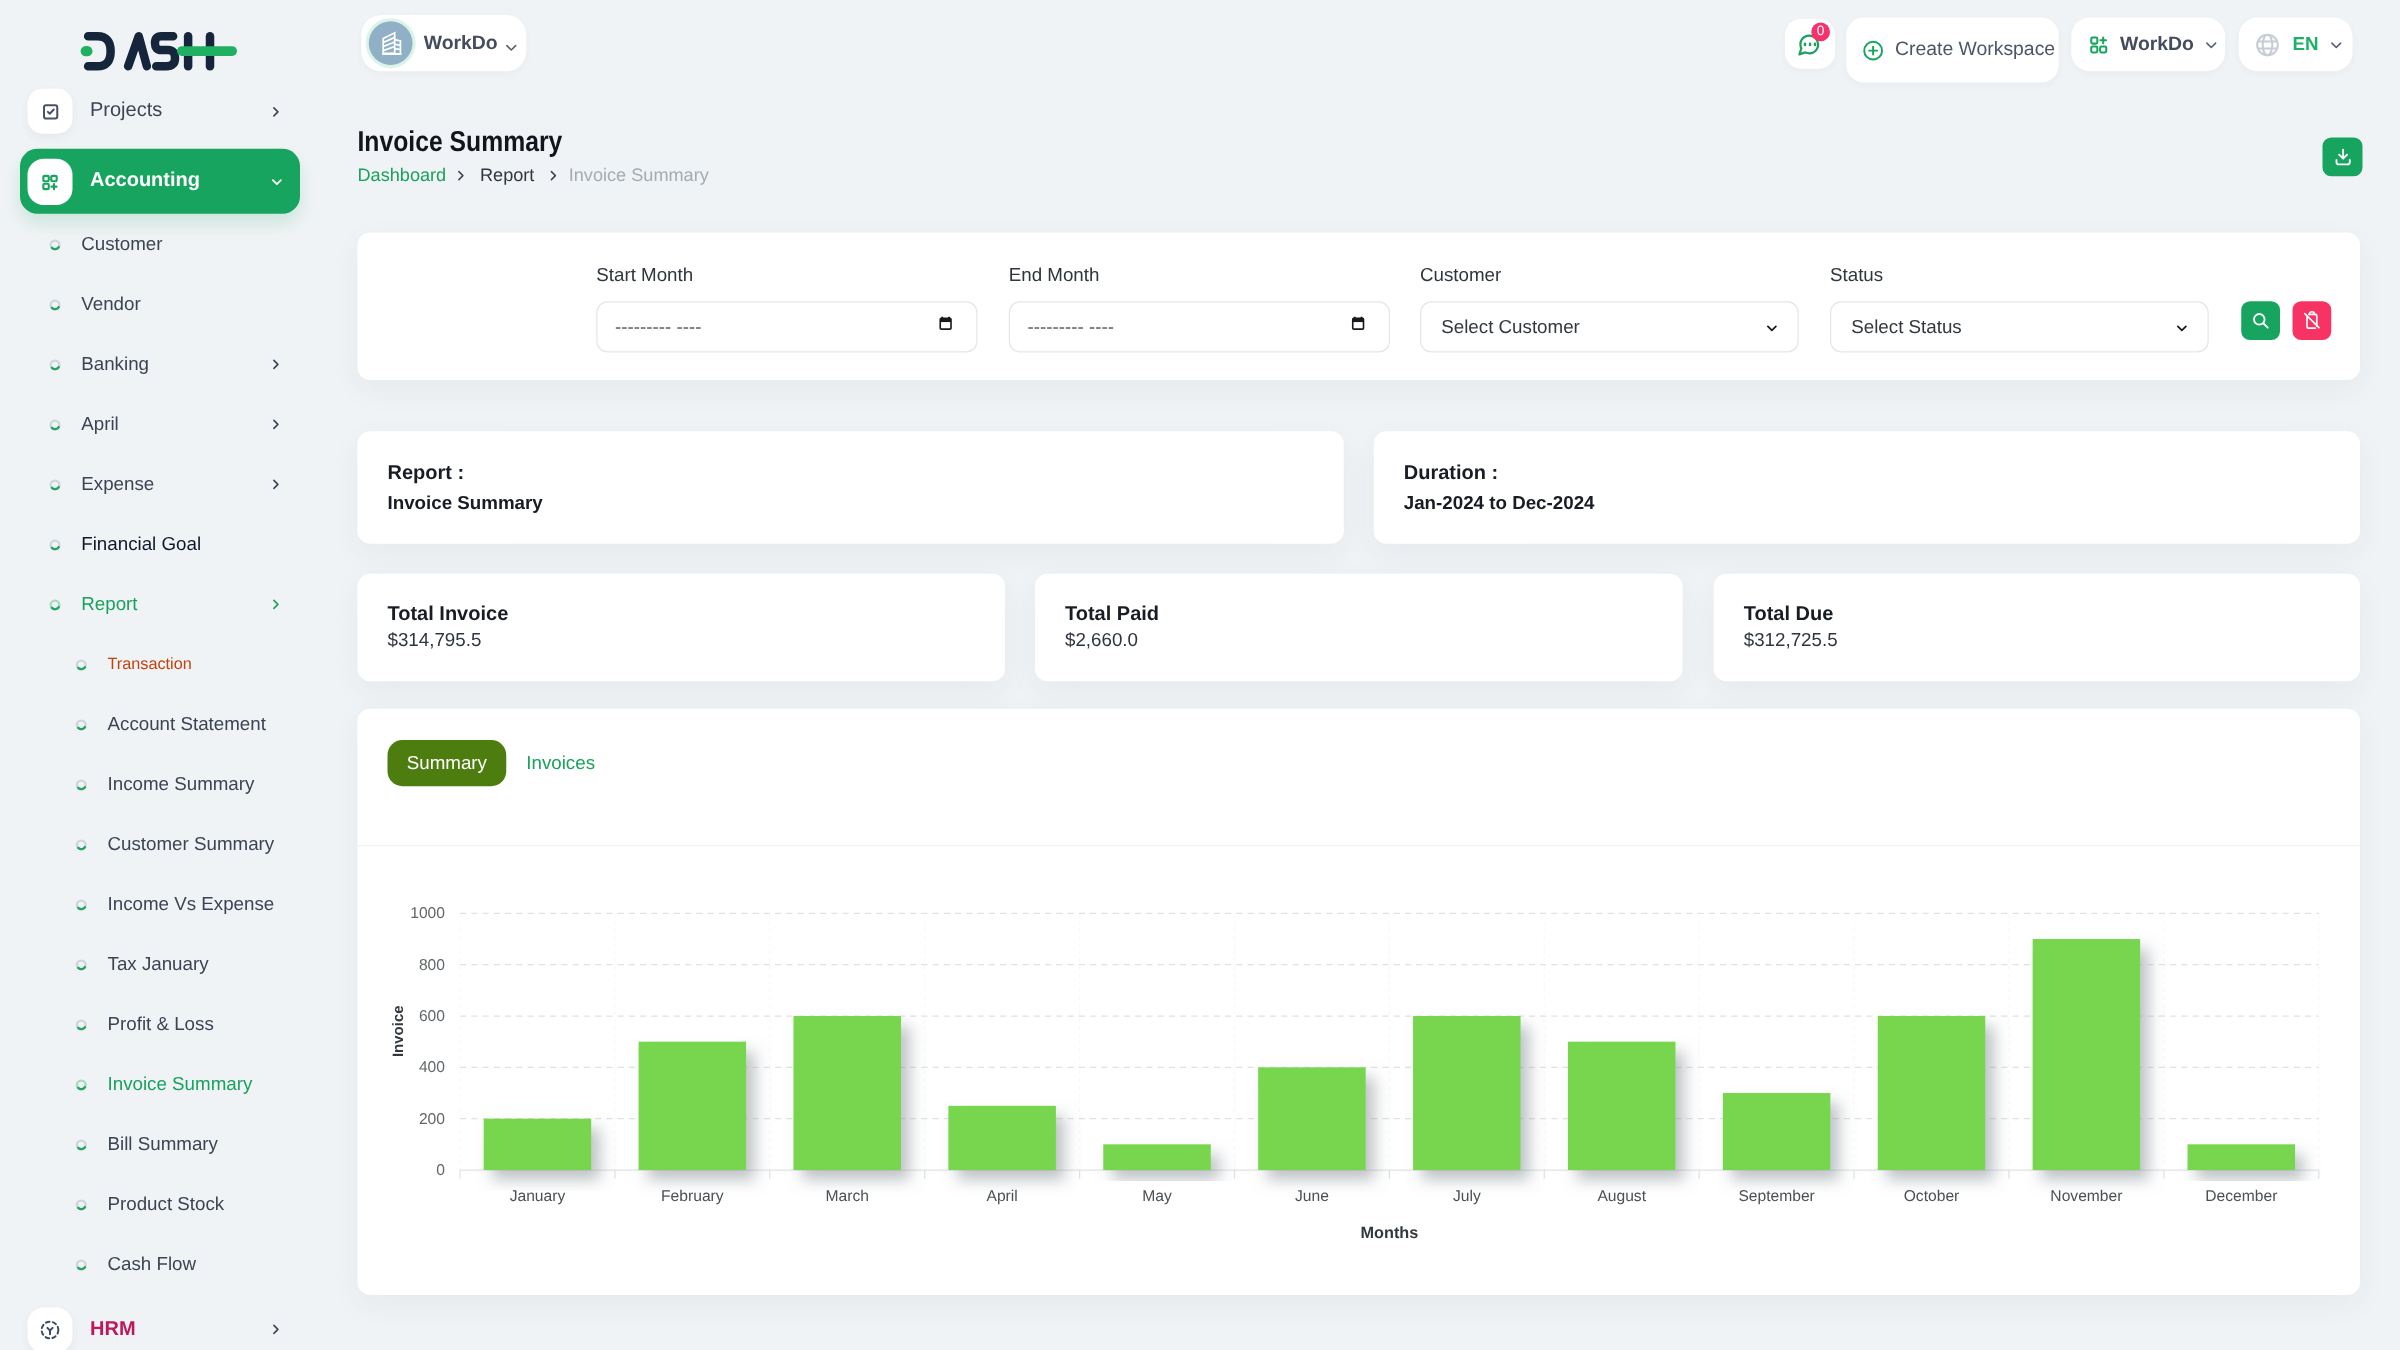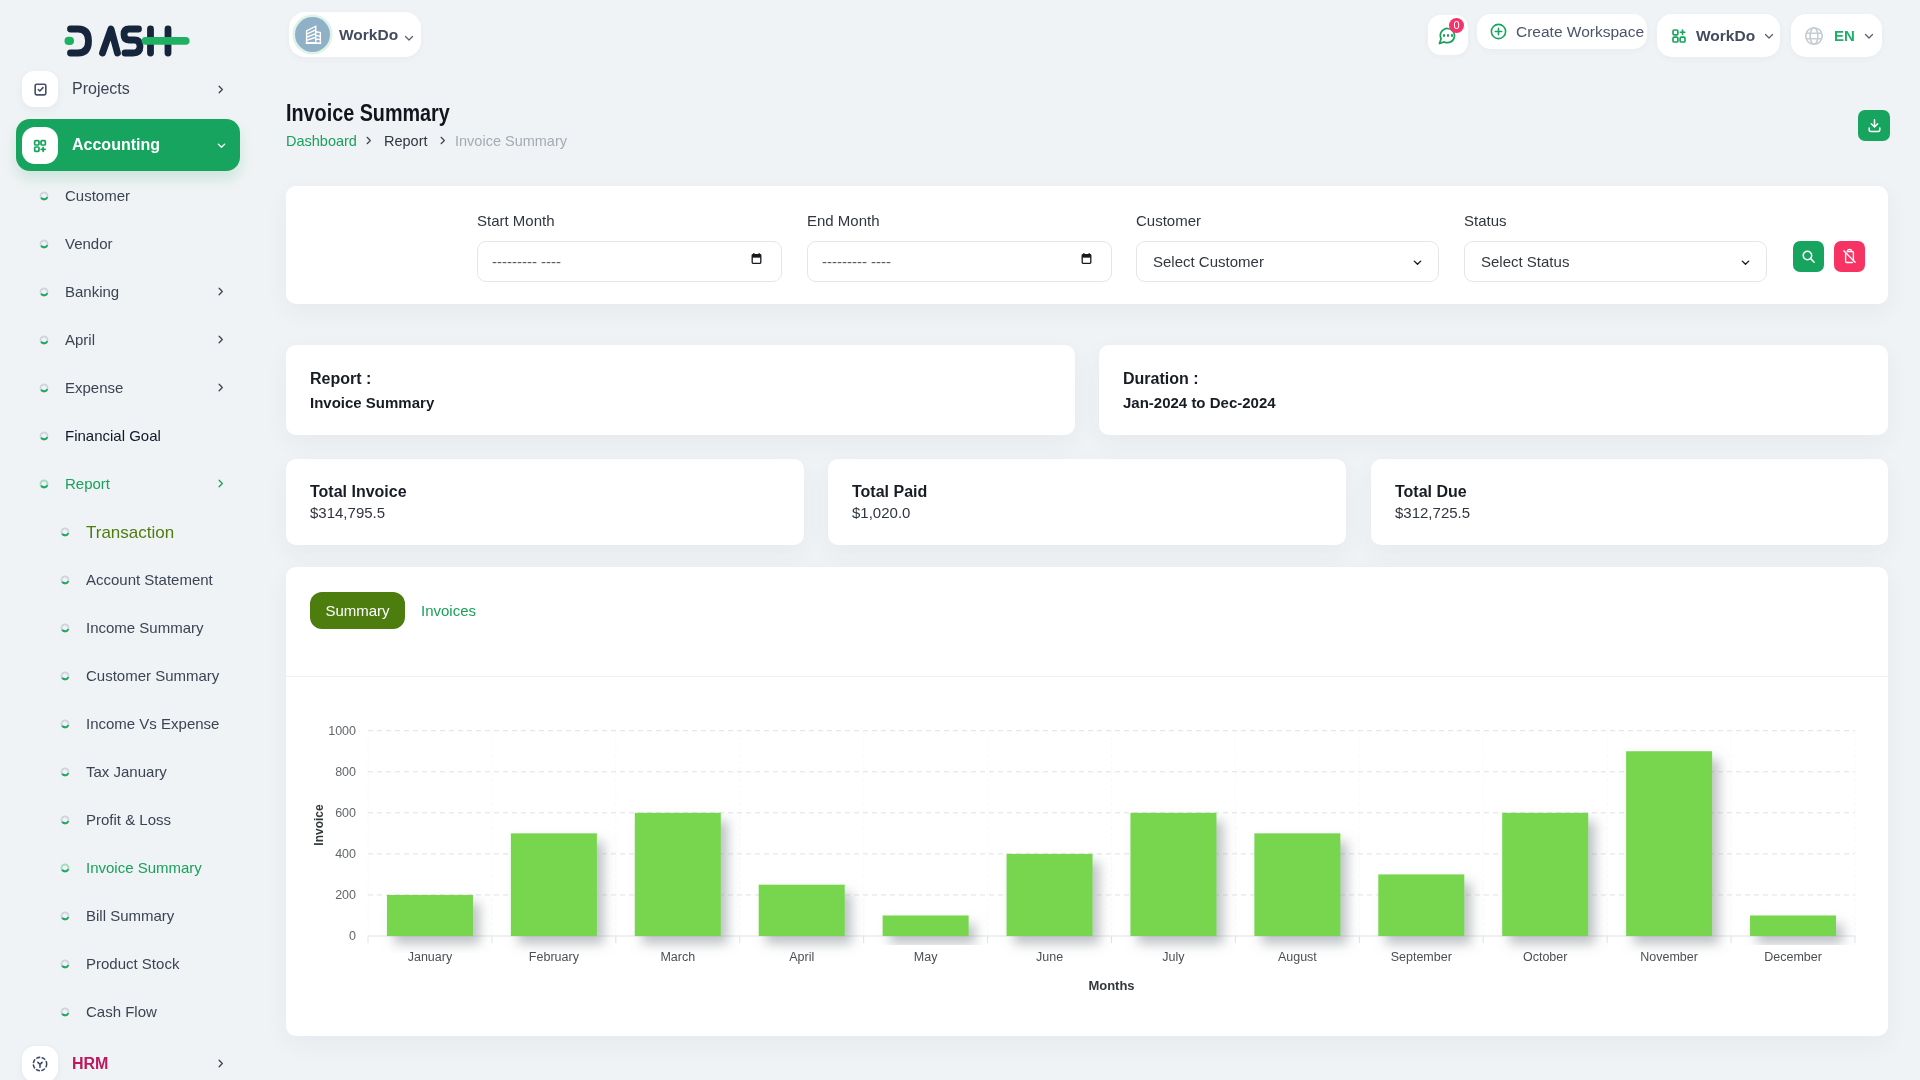--- a/index.html
+++ b/index.html
@@ -92,21 +92,21 @@
       <path d="M2.6 7.3 A3.5 3.5 0 0 0 8 6.7" fill="none" stroke="#22a763" stroke-width="1.9" stroke-linecap="round"></path>
     </svg>
     <div class="abs" style="left:65px; top:475px; font-size:15px; color:#1aa15c;">Report</div>
     <svg class="abs" style="left:215px; top:478px;" width="11" height="11" viewBox="0 0 24 24" fill="none" stroke="#1aa15c" stroke-width="2.8" stroke-linecap="round" stroke-linejoin="round">
       <path d="M9 5 l7 7 -7 7"></path>
     </svg>
     <svg class="abs" style="left:60px; top:527px;" width="10" height="10" viewBox="0 0 10 10">
       <circle cx="5" cy="5" r="3.5" fill="none" stroke="#ced6dd" stroke-width="1.9"></circle>
       <path d="M2.6 7.3 A3.5 3.5 0 0 0 8 6.7" fill="none" stroke="#22a763" stroke-width="1.9" stroke-linecap="round"></path>
     </svg>
-    <div class="abs" style="left:86px; top:523px; font-size:17px; color:#4d7c0f;">Transaction</div>
+    <div class="abs" style="left:86px; top:523px; font-size:13px; color:#c2410c;">Transaction</div>
     <svg class="abs" style="left:60px; top:575px;" width="10" height="10" viewBox="0 0 10 10">
       <circle cx="5" cy="5" r="3.5" fill="none" stroke="#ced6dd" stroke-width="1.9"></circle>
       <path d="M2.6 7.3 A3.5 3.5 0 0 0 8 6.7" fill="none" stroke="#22a763" stroke-width="1.9" stroke-linecap="round"></path>
     </svg>
     <div class="abs" style="left:86px; top:571px; font-size:15px; color:#3c4454;">Account Statement</div>
     <svg class="abs" style="left:60px; top:623px;" width="10" height="10" viewBox="0 0 10 10">
       <circle cx="5" cy="5" r="3.5" fill="none" stroke="#ced6dd" stroke-width="1.9"></circle>
       <path d="M2.6 7.3 A3.5 3.5 0 0 0 8 6.7" fill="none" stroke="#22a763" stroke-width="1.9" stroke-linecap="round"></path>
     </svg>
     <div class="abs" style="left:86px; top:619px; font-size:15px; color:#3c4454;">Income Summary</div>
@@ -179,21 +179,21 @@
 
 <div class="pillbtn abs" style="left:1428px; top:15px; width:40px; height:40px; border-radius:13px;"></div>
 <svg class="abs" style="left:1437px; top:26px;" width="20" height="20" viewBox="0 0 24 24" fill="none" stroke="#1aa15c" stroke-width="2.1" stroke-linecap="round" stroke-linejoin="round">
   <path d="M21 11.5a8.38 8.38 0 0 1-.9 3.8 8.5 8.5 0 0 1-7.6 4.7 8.38 8.38 0 0 1-3.8-.9L3 21l1.9-5.7a8.38 8.38 0 0 1-.9-3.8 8.5 8.5 0 0 1 4.7-7.6 8.38 8.38 0 0 1 3.8-.9h.5a8.48 8.48 0 0 1 8 8v.5z"></path>
 </svg>
 <div class="abs" style="left:1442.5px; top:34.3px; width:2.6px; height:2.6px; border-radius:50%; background:#1aa15c;"></div>
 <div class="abs" style="left:1446.7px; top:34.3px; width:2.6px; height:2.6px; border-radius:50%; background:#1aa15c;"></div>
 <div class="abs" style="left:1450.9px; top:34.3px; width:2.6px; height:2.6px; border-radius:50%; background:#1aa15c;"></div>
 <div class="abs" style="left:1449px; top:17.5px; width:15px; height:15px; border-radius:50%; background:#f7316b; color:#fff; font-size:11px; display:flex; align-items:center; justify-content:center;">0</div>
 
-<div class="pillbtn abs" style="left:1477px; top:14px; width:170px; height:35px; border-radius:14px; white-space:nowrap;">
+<div class="pillbtn abs" style="left:1477px; top:14px; width:170px; height:52px; border-radius:14px; white-space:nowrap;">
   <svg style="margin-left:12px;" width="19" height="19" viewBox="0 0 24 24" fill="none" stroke="#17a45e" stroke-width="2" stroke-linecap="round">
     <circle cx="12" cy="12" r="9"></circle>
     <path d="M12 8 v8 M8 12 h8"></path>
   </svg>
   <div style="margin-left:8px; font-size:15.5px; color:#4c5568;">Create Workspace</div>
 </div>
 
 <div class="pillbtn abs" style="left:1657px; top:14px; width:123px; height:43px; border-radius:15px;">
   <svg style="margin-left:13px;" width="18" height="18" viewBox="0 0 24 24" fill="none" stroke="#17a45e" stroke-width="2.2" stroke-linecap="round" stroke-linejoin="round">
     <rect x="4" y="4" width="6.5" height="6.5" rx="1.5"></rect>
@@ -283,21 +283,21 @@
 <div class="abs" style="left:310px; top:394px; font-size:15px; font-weight:700; color:#181c24;">Invoice Summary</div>
 <div class="card abs" style="left:1099px; top:345px; width:789px; height:90px;"></div>
 <div class="abs" style="left:1123px; top:370px; font-size:16px; font-weight:700; color:#181c24;">Duration :</div>
 <div class="abs" style="left:1123px; top:394px; font-size:15px; font-weight:700; color:#181c24;">Jan-2024 to Dec-2024</div>
 
 <div class="card abs" style="left:286px; top:459px; width:518px; height:86px;"></div>
 <div class="abs" style="left:310px; top:483px; font-size:16px; font-weight:700; color:#181c24;">Total Invoice</div>
 <div class="abs" style="left:310px; top:504px; font-size:15px; color:#30363f;">$314,795.5</div>
 <div class="card abs" style="left:828px; top:459px; width:518px; height:86px;"></div>
 <div class="abs" style="left:852px; top:483px; font-size:16px; font-weight:700; color:#181c24;">Total Paid</div>
-<div class="abs" style="left:852px; top:504px; font-size:15px; color:#30363f;">$1,020.0</div>
+<div class="abs" style="left:852px; top:504px; font-size:15px; color:#30363f;">$2,660.0</div>
 <div class="card abs" style="left:1371px; top:459px; width:517px; height:86px;"></div>
 <div class="abs" style="left:1395px; top:483px; font-size:16px; font-weight:700; color:#181c24;">Total Due</div>
 <div class="abs" style="left:1395px; top:504px; font-size:15px; color:#30363f;">$312,725.5</div>
 
 <div class="card abs" style="left:286px; top:567px; width:1602px; height:469px;"></div>
 <div class="abs" style="left:310px; top:592px; width:95px; height:37px; background:#4d7c0f; border-radius:12px; display:flex; align-items:center; justify-content:center; color:#fff; font-size:15px;">Summary</div>
 <div class="abs" style="left:421px; top:602px; font-size:15px; color:#1aa15c;">Invoices</div>
 <div class="abs" style="left:286px; top:676px; width:1602px; height:1px; background:#f0f1f2;"></div>
 
 <svg id="chart" class="abs" style="left:286px; top:567px;" width="1602" height="469" viewBox="0 0 1602 469">

